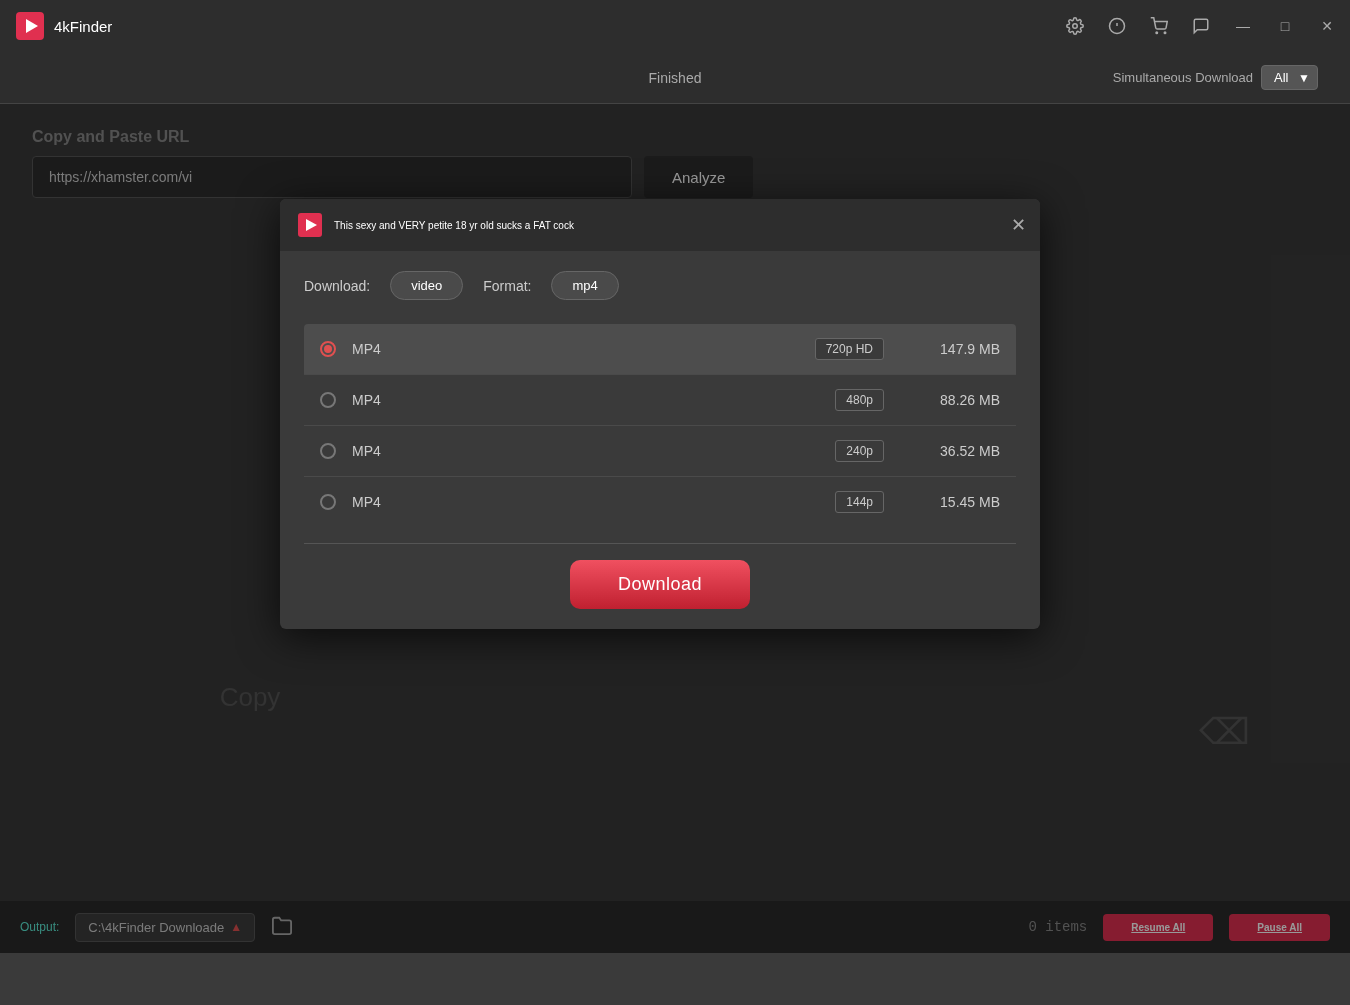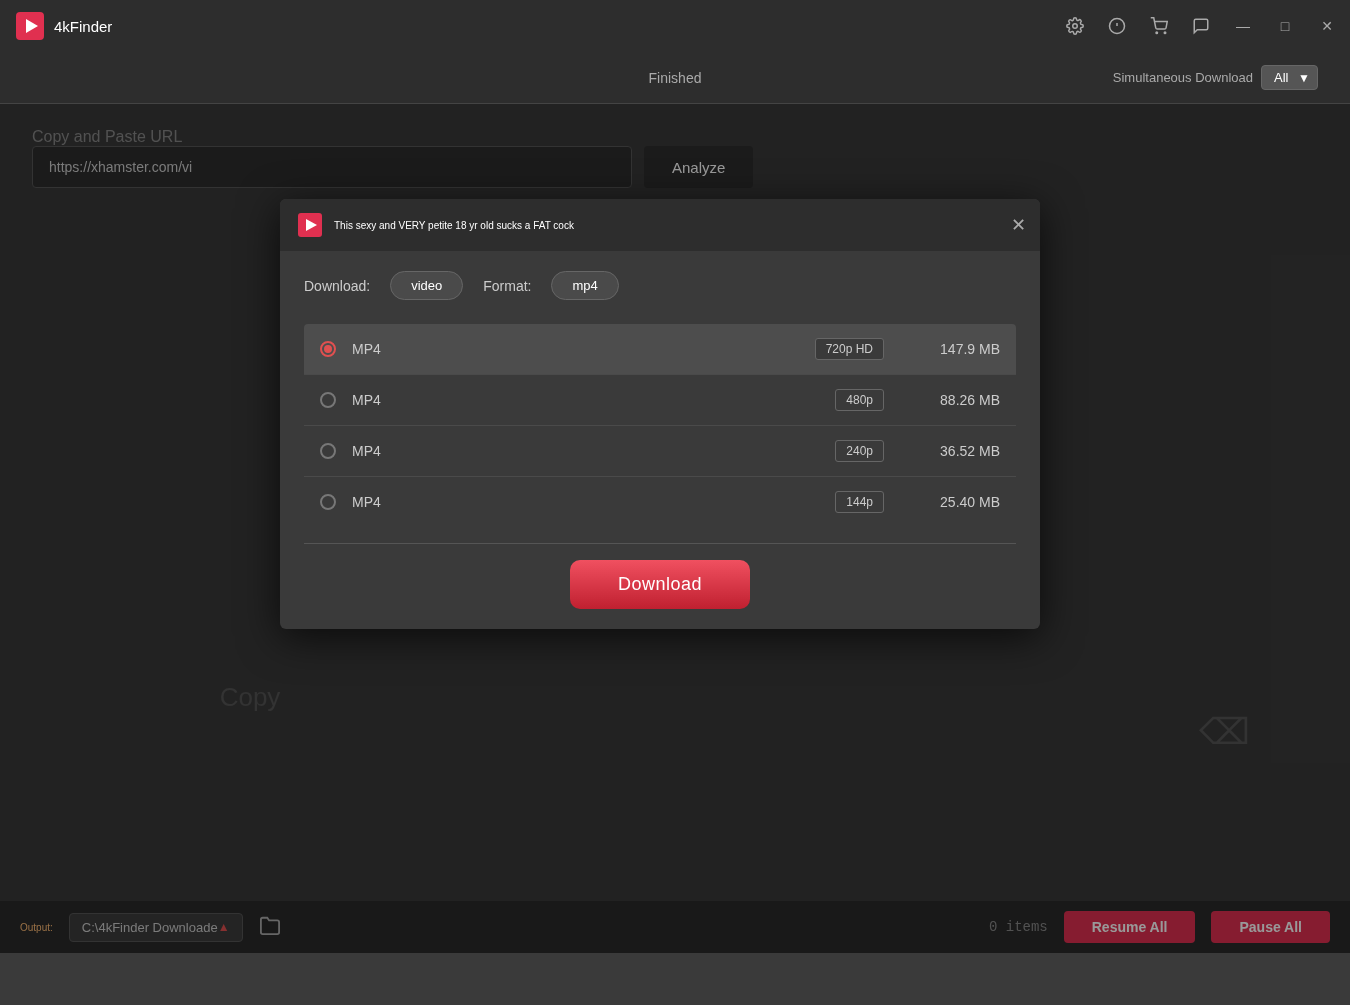--- a/index.html
+++ b/index.html
@@ -135,20 +135,22 @@
       position: relative;
     }
 
     
     .url-area {
       padding: 24px 32px;
     }
     .url-label {
       color: #888;
       font-size: 16px;
+      margin-bottom: 10px;
+      font-weight: bold;
     }
     .url-input-row {
       display: flex;
       gap: 12px;
       align-items: center;
     }
     .url-input {
       background: #2d2d2d;
       border: 1px solid #555;
       border-radius: 4px;
@@ -187,56 +189,58 @@
       bottom: 0;
       width: 100%;
       height: 52px;
       background: #2a2a2a;
       display: flex;
       align-items: center;
       padding: 0 20px;
       gap: 16px;
     }
     .output-label {
-      color: #fdba74;
-      font-size: 10px;
+      color: #5eead4;
+      font-size: 12px;
     }
     .output-path-btn {
       background: #3d3d3d;
       color: #ccc;
       border: 1px solid #555;
       border-radius: 4px;
       padding: 6px 12px;
       font-size: 13px;
       cursor: pointer;
       display: flex;
       align-items: center;
+      gap: 6px;
     }
     .output-path-btn .path-arrow { color: #e05050; font-size: 12px; }
     .folder-icon-btn {
       background: none;
       border: none;
       color: #aaa;
       font-size: 20px;
       cursor: pointer;
     }
     .items-count {
       margin-left: auto;
       color: #888;
       font-size: 14px;
       font-family: Liberation Mono, monospace;
     }
     .resume-btn, .pause-btn {
       padding: 8px 28px;
       border: none;
       border-radius: 4px;
-      font-size: 14px;
+      font-size: 10px;
       font-weight: 600;
       cursor: pointer;
       color: #fff;
+      text-decoration: underline;
     }
     .resume-btn { background: #e03050; }
     .pause-btn { background: #e03050; }
 
     
     .overlay-backdrop {
       position: absolute;
       top: 0; left: 0;
       width: 100%;
       height: 100%;
@@ -522,21 +526,21 @@
           </div>
           <span class="quality-size">36.52 MB</span>
         </div>
 
         <div class="quality-item">
           <div class="radio-btn"></div>
           <span class="quality-format">MP4</span>
           <div class="quality-resolution">
             <span class="quality-badge">144p</span>
           </div>
-          <span class="quality-size">25.40 MB</span>
+          <span class="quality-size">15.45 MB</span>
         </div>
       </div>
 
       <div class="dialog-divider"></div>
 
       <button class="download-btn">Download</button>
     </div>
   </div>
 
   <div class="bottom-bar">

